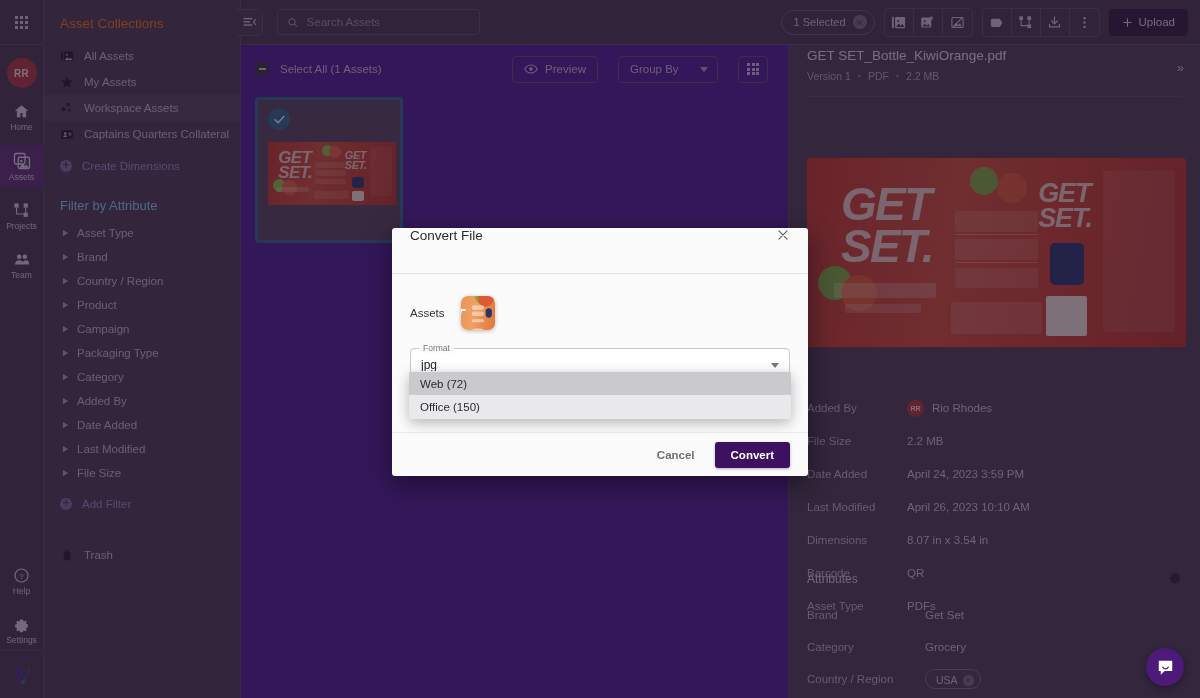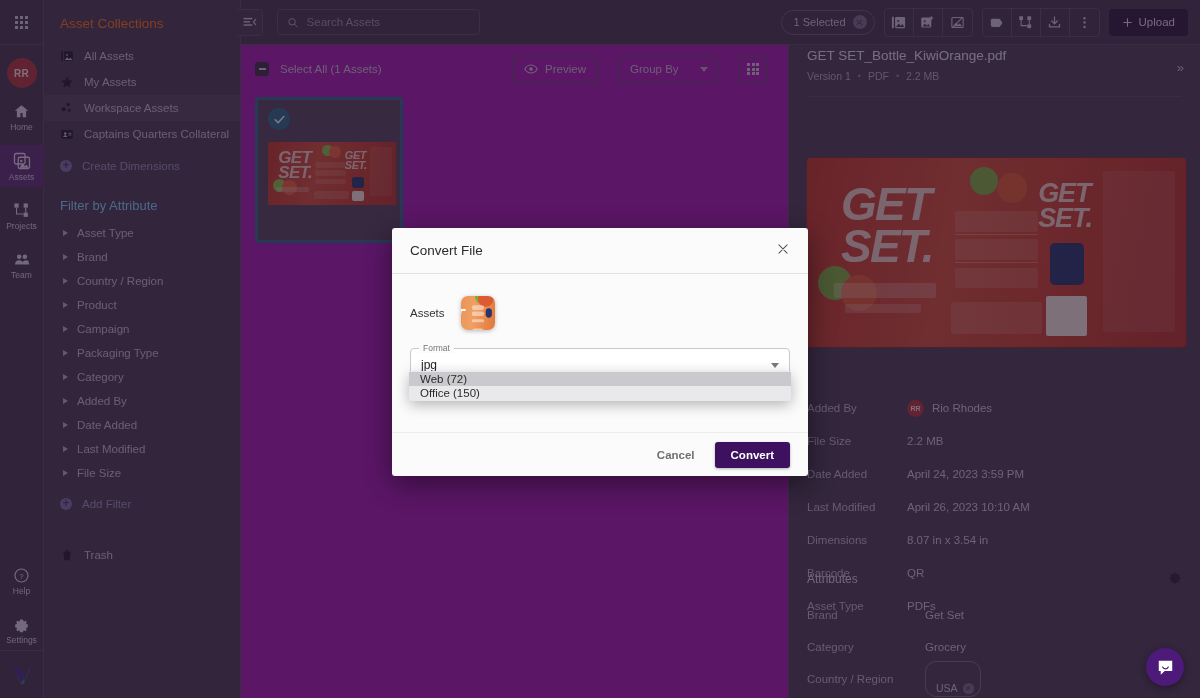--- a/index.html
+++ b/index.html
@@ -68,21 +68,21 @@
   .plus-circle {
     width: 12px; height: 12px; border-radius: 50%; background: #7d72a8;
     color: #3f3549; font-size: 11px; line-height: 11px; text-align: center; font-weight: 700;
     display:flex; align-items:center; justify-content:center;
   }
   .plus-circle span { font-size: 12px; margin-top: -1px; color: #4a3d53; }
 
   
   .main {
     position: absolute; left: 241px; top: 0; right: 412px; height: 698px;
-    background: #a21caf;
+    background: #4c1d95;
   }
   .topbar {
     position: absolute; left: 241px; top: 0; right: 0; height: 45px;
     background: #46394f; border-bottom: 1px solid #5a4c64;
     display: flex; align-items: center; z-index: 6;
   }
   .collapse-btn {
     width: 26px; height: 27px; margin-left: -4px;
     border: 1px solid #5d5066; border-left: none;
     border-radius: 0 5px 5px 0;
@@ -197,21 +197,21 @@
   .attrs-head {
     position: absolute; left: 18px; top: 570px; right: 18px;
     display: flex; align-items: center; font-size: 12px; color: #d6cee0;
   }
   .attrs-head .gear { margin-left: auto; }
   .attr-table { position: absolute; left: 18px; top: 603px; width: 376px; }
   .attr-row { display: flex; align-items: center; height: 24px; margin-bottom: 8px; font-size: 11.5px; }
   .attr-k { width: 118px; color: #bdb3c7; }
   .attr-v { color: #cdc4d6; }
   .tag-pill {
-    border: 1px solid #7a6f85; border-radius: 11px; padding: 20px 6px 2px 10px;
+    border: 1px solid #7a6f85; border-radius: 11px; padding: 4px 6px 2px 10px;
     display: inline-flex; align-items: center; gap: 5px; font-size: 10.5px; color: #cdc4d6;
   }
   .tag-x {
     width: 11px; height: 11px; border-radius: 50%; background: #7b6e85;
     color: #4a3d53; font-size: 8px; display:flex; align-items:center; justify-content:center;
   }
 
   .chat-fab {
     position: absolute; right: 16px; bottom: 12px; width: 38px; height: 38px;
     border-radius: 50%; background: #4d1a7a;
@@ -221,21 +221,21 @@
 
   
   .modal {
     position: absolute; left: 392px; top: 228px; width: 416px; height: 248px;
     background: #fbfbfb; border-radius: 3px; z-index: 70;
     box-shadow: 0 8px 28px rgba(0,0,0,.45);
     display: flex; flex-direction: column;
   }
   .m-head {
     height: 46px; border-bottom: 1px solid #e2e2e2;
-    display: flex; align-items: center; padding: 0 18px;
+    display: flex; align-items: flex-start; padding: 0 18px;
   }
   .m-title { font-size: 13.5px; color: #2b2b2b; }
   .m-close { margin-left: auto; color: #555; font-size: 16px; line-height: 1; }
   .m-body { flex: 1; padding: 22px 18px 0; position: relative; }
   .m-assets-row { display: flex; align-items: center; gap: 16px; }
   .m-assets-label { font-size: 11.5px; color: #333; }
   .m-thumb {
     width: 34px; height: 34px; border-radius: 7px; overflow: hidden;
     box-shadow: 0 1px 4px rgba(0,0,0,.28);
   }
@@ -263,21 +263,21 @@
   .btn-convert {
     background: #3d1160; color: #fff; font-size: 11.5px; font-weight: 700;
     padding: 7px 16px; border-radius: 3px; box-shadow: 0 1px 3px rgba(0,0,0,.3);
   }
   
   .dropdown {
     position: absolute; left: 409px; top: 371px; width: 382px;
     background: #e9e9ec; border-radius: 3px; z-index: 80;
     box-shadow: 0 4px 14px rgba(0,0,0,.28); padding: 1px 0;
   }
-  .dd-item { height: 14px; display: flex; align-items: center; padding: 0 11px; font-size: 11.5px; color: #2b2b2b; }
+  .dd-item { height: 23px; display: flex; align-items: center; padding: 0 11px; font-size: 11.5px; color: #2b2b2b; }
   .dd-item.sel { background: #c9c9ce; }
 </style>
 </head>
 <body>
 
 <div id="app">
 
   <div class="rail">
     <div class="rail-grid">
       <span class="dots9">

